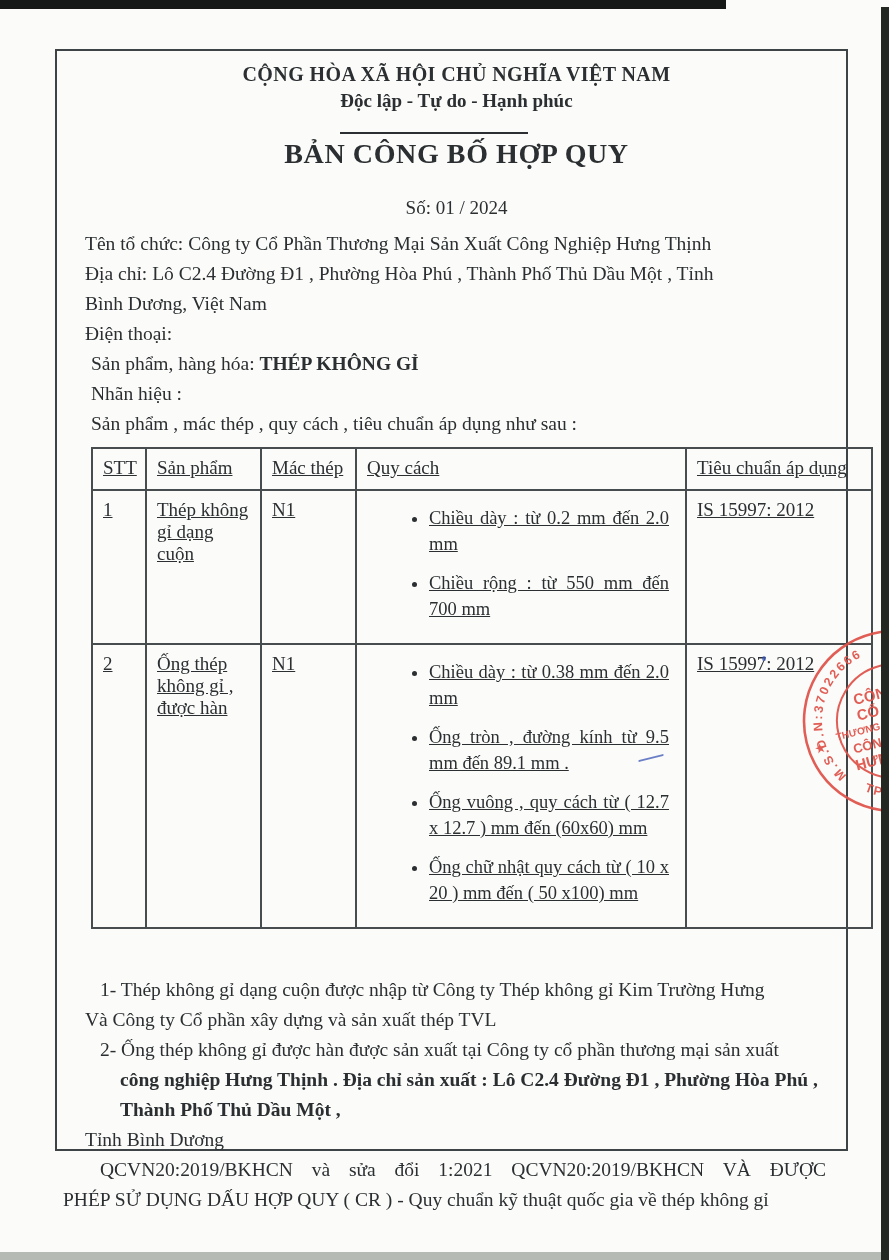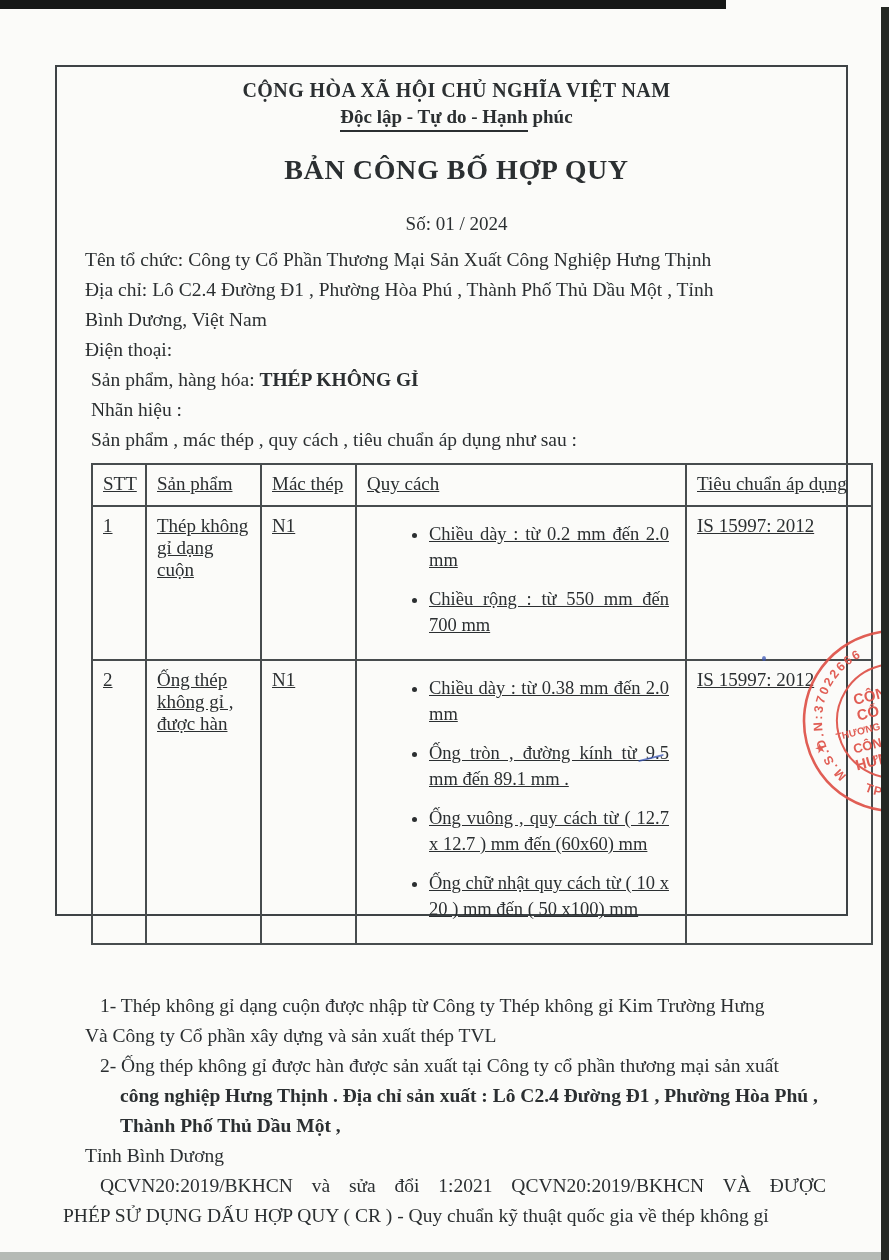--- a/index.html
+++ b/index.html
@@ -12,28 +12,28 @@
   
   .scan-band-top{position:absolute;left:0;top:0;width:726px;height:9px;background:#161817;z-index:6;}
   .scan-band-right{position:absolute;right:0;top:7px;width:8px;height:1253px;background:#242823;z-index:6;}
   .scan-band-bottom{position:absolute;left:0;top:1252px;width:889px;height:8px;background:#b5bab5;z-index:5;}
   .pen-mark{position:absolute;background:#3a56b4;opacity:.75;z-index:4;}
   .pen-mark.m1{left:638px;top:757px;width:26px;height:2px;transform:rotate(-14deg);border-radius:2px;}
   .pen-mark.m2{left:762px;top:656px;width:4px;height:5px;border-radius:50%;}
 
   
   .doc{
-    position:absolute;left:55px;top:65px;width:793px;height:851px;
+    position:absolute;left:55px;top:49px;width:793px;height:1102px;
     border:2px solid #3e4346;box-sizing:border-box;
     padding:0 18px 0 28px;z-index:2;
   }
   .center{text-align:center;}
   .nat-line1{margin-top:12px;font-size:20px;font-weight:bold;letter-spacing:.4px;}
   .nat-line2{margin-top:4px;font-size:19px;font-weight:bold;}
-  .nat-line2 .u{border-bottom:2px solid #2b2f31;padding-bottom:3px;}
+  .nat-line2 .u{border-bottom:2px solid #2b2f31;padding-bottom:21px;}
   .doc-title{margin-top:26px;font-size:28px;font-weight:bold;letter-spacing:.6px;font-family:Liberation Serif, serif;}
   .doc-no{margin-top:27px;font-size:19px;}
 
   .info{margin-top:10px;font-size:19.5px;line-height:30px;}
   .info .ind{padding-left:6px;}
   .bold{font-weight:bold;margin-top:18px;}
 
   table.spec{
     border-collapse:collapse;margin-top:8px;margin-left:6px;
     width:780px;table-layout:fixed;font-size:19px;text-decoration:underline;

